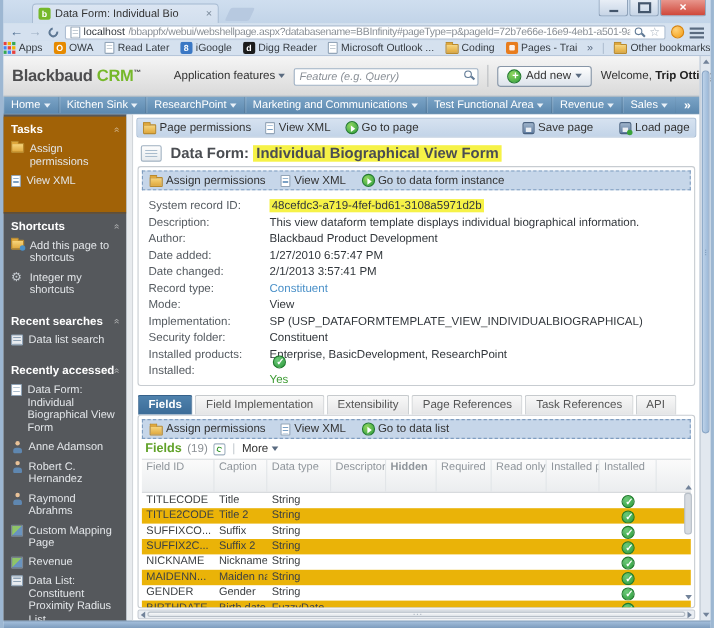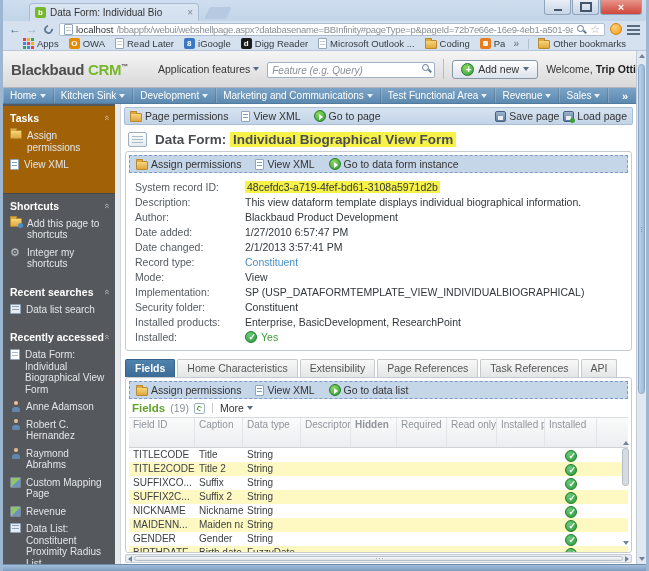--- a/index.html
+++ b/index.html
@@ -23,21 +23,21 @@
   .arrow-back{color:#4f6e90;font-size:12px;}
   .arrow-fwd{color:#9fb0c4;font-size:12px;}
   .i-reload{width:11px;height:11px;position:relative;display:inline-block;}
   .i-reload::before{content:'';position:absolute;inset:1px;border:2px solid #5f7995;border-radius:50%;border-top-color:transparent;transform:rotate(35deg);}
   .url-box{flex:1;height:13px;background:#fff;border:1px solid #aebed2;border-radius:2px;display:flex;align-items:center;gap:3px;padding:0 4px;overflow:hidden;}
   .url-host{font-size:9.5px;color:#30353b;flex:none;}
   .url-path{font-size:9.5px;color:#8a9097;white-space:nowrap;overflow:hidden;flex:1;letter-spacing:-0.3px;}
   .star{color:#a9b4c0;font-size:11px;flex:none;}
   .menu-ico{width:13px;height:11px;position:relative;flex:none;}
   .menu-ico::before{content:'';position:absolute;left:0;right:0;top:1px;height:2px;background:#5a6b80;box-shadow:0 4px 0 #5a6b80,0 8px 0 #5a6b80;}
-  .bookmarksbar{height:14px;background:#d5e1ef;border-bottom:1px solid #b6c6da;display:flex;align-items:center;padding:0 20px;gap:9px;flex:none;overflow:hidden;}
+  .bookmarksbar{height:14px;background:#d5e1ef;border-bottom:1px solid #b6c6da;display:flex;align-items:center;padding:0 0;gap:9px;flex:none;overflow:hidden;}
   .bm-list{display:flex;align-items:center;gap:10px;overflow:hidden;flex:1;}
   .bm{display:flex;align-items:center;gap:3px;flex:none;}
   .bm .lbl{font-size:9.5px;color:#343a40;white-space:nowrap;}
   .bm-overflow{font-size:10px;color:#5a6b80;flex:none;}
   .bm-divider{width:1px;height:10px;background:#b0bfd1;flex:none;}
   
   .viewport{flex:1;position:relative;padding-right:10px;display:flex;flex-direction:column;min-height:0;}
   .crm-header{height:37px;background:linear-gradient(#f5f5f5,#d9d9d9);border-bottom:1px solid #b4b8bc;display:flex;align-items:center;padding:0 8px;gap:8px;flex:none;}
   .brand{font-size:15px;font-weight:bold;color:#4d4d4f;flex:none;letter-spacing:-0.3px;}
   .brand .grn{color:#76b82a;}
@@ -71,51 +71,51 @@
   .sb-head{display:flex;align-items:center;padding:3px 6px 3px 7px;}
   .sb-head .t{font-size:10.5px;font-weight:bold;color:#fff;flex:1;}
   .collapse{color:rgba(255,255,255,.55);font-size:9px;transform:rotate(90deg);flex:none;}
   .sb-item{display:flex;gap:5px;padding:3px 4px 3px 7px;font-size:10px;line-height:11.5px;align-items:flex-start;}
   .sb-item .ico{margin-top:0px;}
   .splitter{width:6px;flex:none;background:#e8ebee;border-right:1px solid #d2d6da;}
   .main{flex:1;background:#fff;display:flex;flex-direction:column;padding:3px 3px 0 3px;min-width:0;position:relative;}
   .page-toolbar{height:18px;flex:none;background:linear-gradient(#d6e2f0,#c3d4e8);border:1px solid #a9bed6;border-radius:2px;
                 display:flex;align-items:center;padding:0 5px;}
   .tb-left{display:flex;gap:13px;align-items:center;flex:1;}
-  .tb-right{display:flex;gap:4px;align-items:center;}
+  .tb-right{display:flex;gap:24px;align-items:center;}
   .tb-link{display:flex;gap:3px;align-items:center;font-size:10.5px;color:#333;white-space:nowrap;}
   .title-row{display:flex;align-items:center;gap:8px;margin:7px 2px 4px 4px;flex:none;}
   .title-row h1{font-size:13.5px;color:#4a4d52;margin:0;font-weight:bold;}
   .hl-title{background:#f6f247;padding:0 3px;}
   .panel{border:1px solid #c7ccd1;border-radius:3px;background:#fff;}
   .props-panel{height:200px;flex:none;margin:0 1px;padding:3px;overflow:hidden;}
   .inner-toolbar{height:18px;background:#c6d6e9;border:1px dashed #7f9dc0;display:flex;align-items:center;gap:14px;padding:0 6px;flex:none;}
   .props-list{padding:6px 4px 0 6px;}
   .prop-row{display:flex;height:15px;align-items:center;font-size:10.5px;}
   .prop-label{width:110px;flex:none;color:#555b61;}
   .prop-value{color:#32373c;white-space:nowrap;overflow:hidden;}
   .prop-value.highlight{background:#f6f247;padding:0 2px;}
   .prop-value.link{color:#4a90c8;}
-  .prop-value.check{display:flex;align-items:center;gap:4px;}
+  .prop-value.check{display:flex;align-items:center;gap:4px;flex-direction:column;}
   .prop-value .yes{color:#3f9c35;}
   .tab-strip{display:flex;gap:2px;margin:8px 1px 0 1px;flex:none;align-items:flex-end;}
   .tabb{padding:2px 9px 3px 9px;font-size:10.5px;border:1px solid #c6cacd;border-bottom:none;border-radius:2px 2px 0 0;
        background:linear-gradient(#f8f8f8,#e4e5e6);color:#555;white-space:nowrap;}
   .tabb.active{background:linear-gradient(#4f82ad,#3b6b97);color:#fff;border-color:#35618a;font-weight:bold;}
   .tab-panel{flex:1;margin:0 1px;padding:3px;overflow:hidden;position:relative;min-height:0;}
   .fields-heading{display:flex;align-items:center;gap:5px;padding:3px 2px 2px 3px;height:17px;}
   .fh-title{color:#61a229;font-weight:bold;font-size:11.5px;}
   .fh-count{color:#8a8f94;font-size:10.5px;}
   .fh-sep{width:1px;height:10px;background:#c6ccd2;margin:0 2px;}
   .fh-more{display:flex;align-items:center;gap:3px;font-size:10.5px;color:#333;}
   .grid{margin-top:1px;}
   .grid-header{display:flex;height:31px;background:linear-gradient(#fbfbfb,#ebedef);border-top:1px solid #d8dbde;border-bottom:1px solid #cfd3d6;}
   .gcol{font-size:10px;color:#8f959b;padding:0 4px;line-height:14px;border-right:1px solid #e2e5e8;white-space:nowrap;overflow:hidden;flex:none;}
   .grow{display:flex;height:14px;}
-  .grow.alt{background:#fef9c3;}
+  .grow.alt{background:#eab308;}
   .grow.partial{height:4px;overflow:hidden;}
   .gcell{font-size:10px;color:#3c4043;padding:0 4px;line-height:13px;white-space:nowrap;overflow:hidden;flex:none;}
   .c0{width:66px;} .c1{width:48px;} .c2{width:58px;} .c3{width:50px;} .c4{width:46px;font-weight:bold;}
   .c5{width:50px;} .c6{width:50px;} .c7{width:48px;} .c8{width:52px;}
   .gcell.center{display:flex;justify-content:center;align-items:center;padding-top:1px;}
   
   .vscroll{position:absolute;right:0;top:0;bottom:0;width:10px;background:#e2e8ef;border-left:1px solid #c2cad4;}
   .vs-btn{position:absolute;left:0;right:0;height:10px;display:flex;align-items:center;justify-content:center;}
   .vs-up{top:0;} .vs-dn{bottom:0;}
   .tri-up{width:0;height:0;border-left:3px solid transparent;border-right:3px solid transparent;border-bottom:4px solid #72839a;}
@@ -291,21 +291,21 @@
       <div class="nav-items">
           <span class="nav-item">
             <span>Home</span>
             <span class="caret"></span>
           </span>
           <span class="nav-item">
             <span>Kitchen Sink</span>
             <span class="caret"></span>
           </span>
           <span class="nav-item">
-            <span>Development</span>
+            <span>ResearchPoint</span>
             <span class="caret"></span>
           </span>
           <span class="nav-item">
             <span>Marketing and Communications</span>
             <span class="caret"></span>
           </span>
           <span class="nav-item">
             <span>Test Functional Area</span>
             <span class="caret"></span>
           </span>
@@ -498,21 +498,21 @@
                 <span class="prop-value check">
                   <span class="ico i-check"></span>
                   <span class="yes">Yes</span>
                 </span>
               </div>
             </div>
         </div>
 
         <div class="tab-strip">
             <span class="tabb active">Fields</span>
-            <span class="tabb">Home Characteristics</span>
+            <span class="tabb">Field Implementation</span>
             <span class="tabb">Extensibility</span>
             <span class="tabb">Page References</span>
             <span class="tabb">Task References</span>
             <span class="tabb">API</span>
           </div>
 
         <div class="panel tab-panel">
           <div class="inner-toolbar">
               <span class="tb-link">
                 <span class="ico i-folder"></span>

